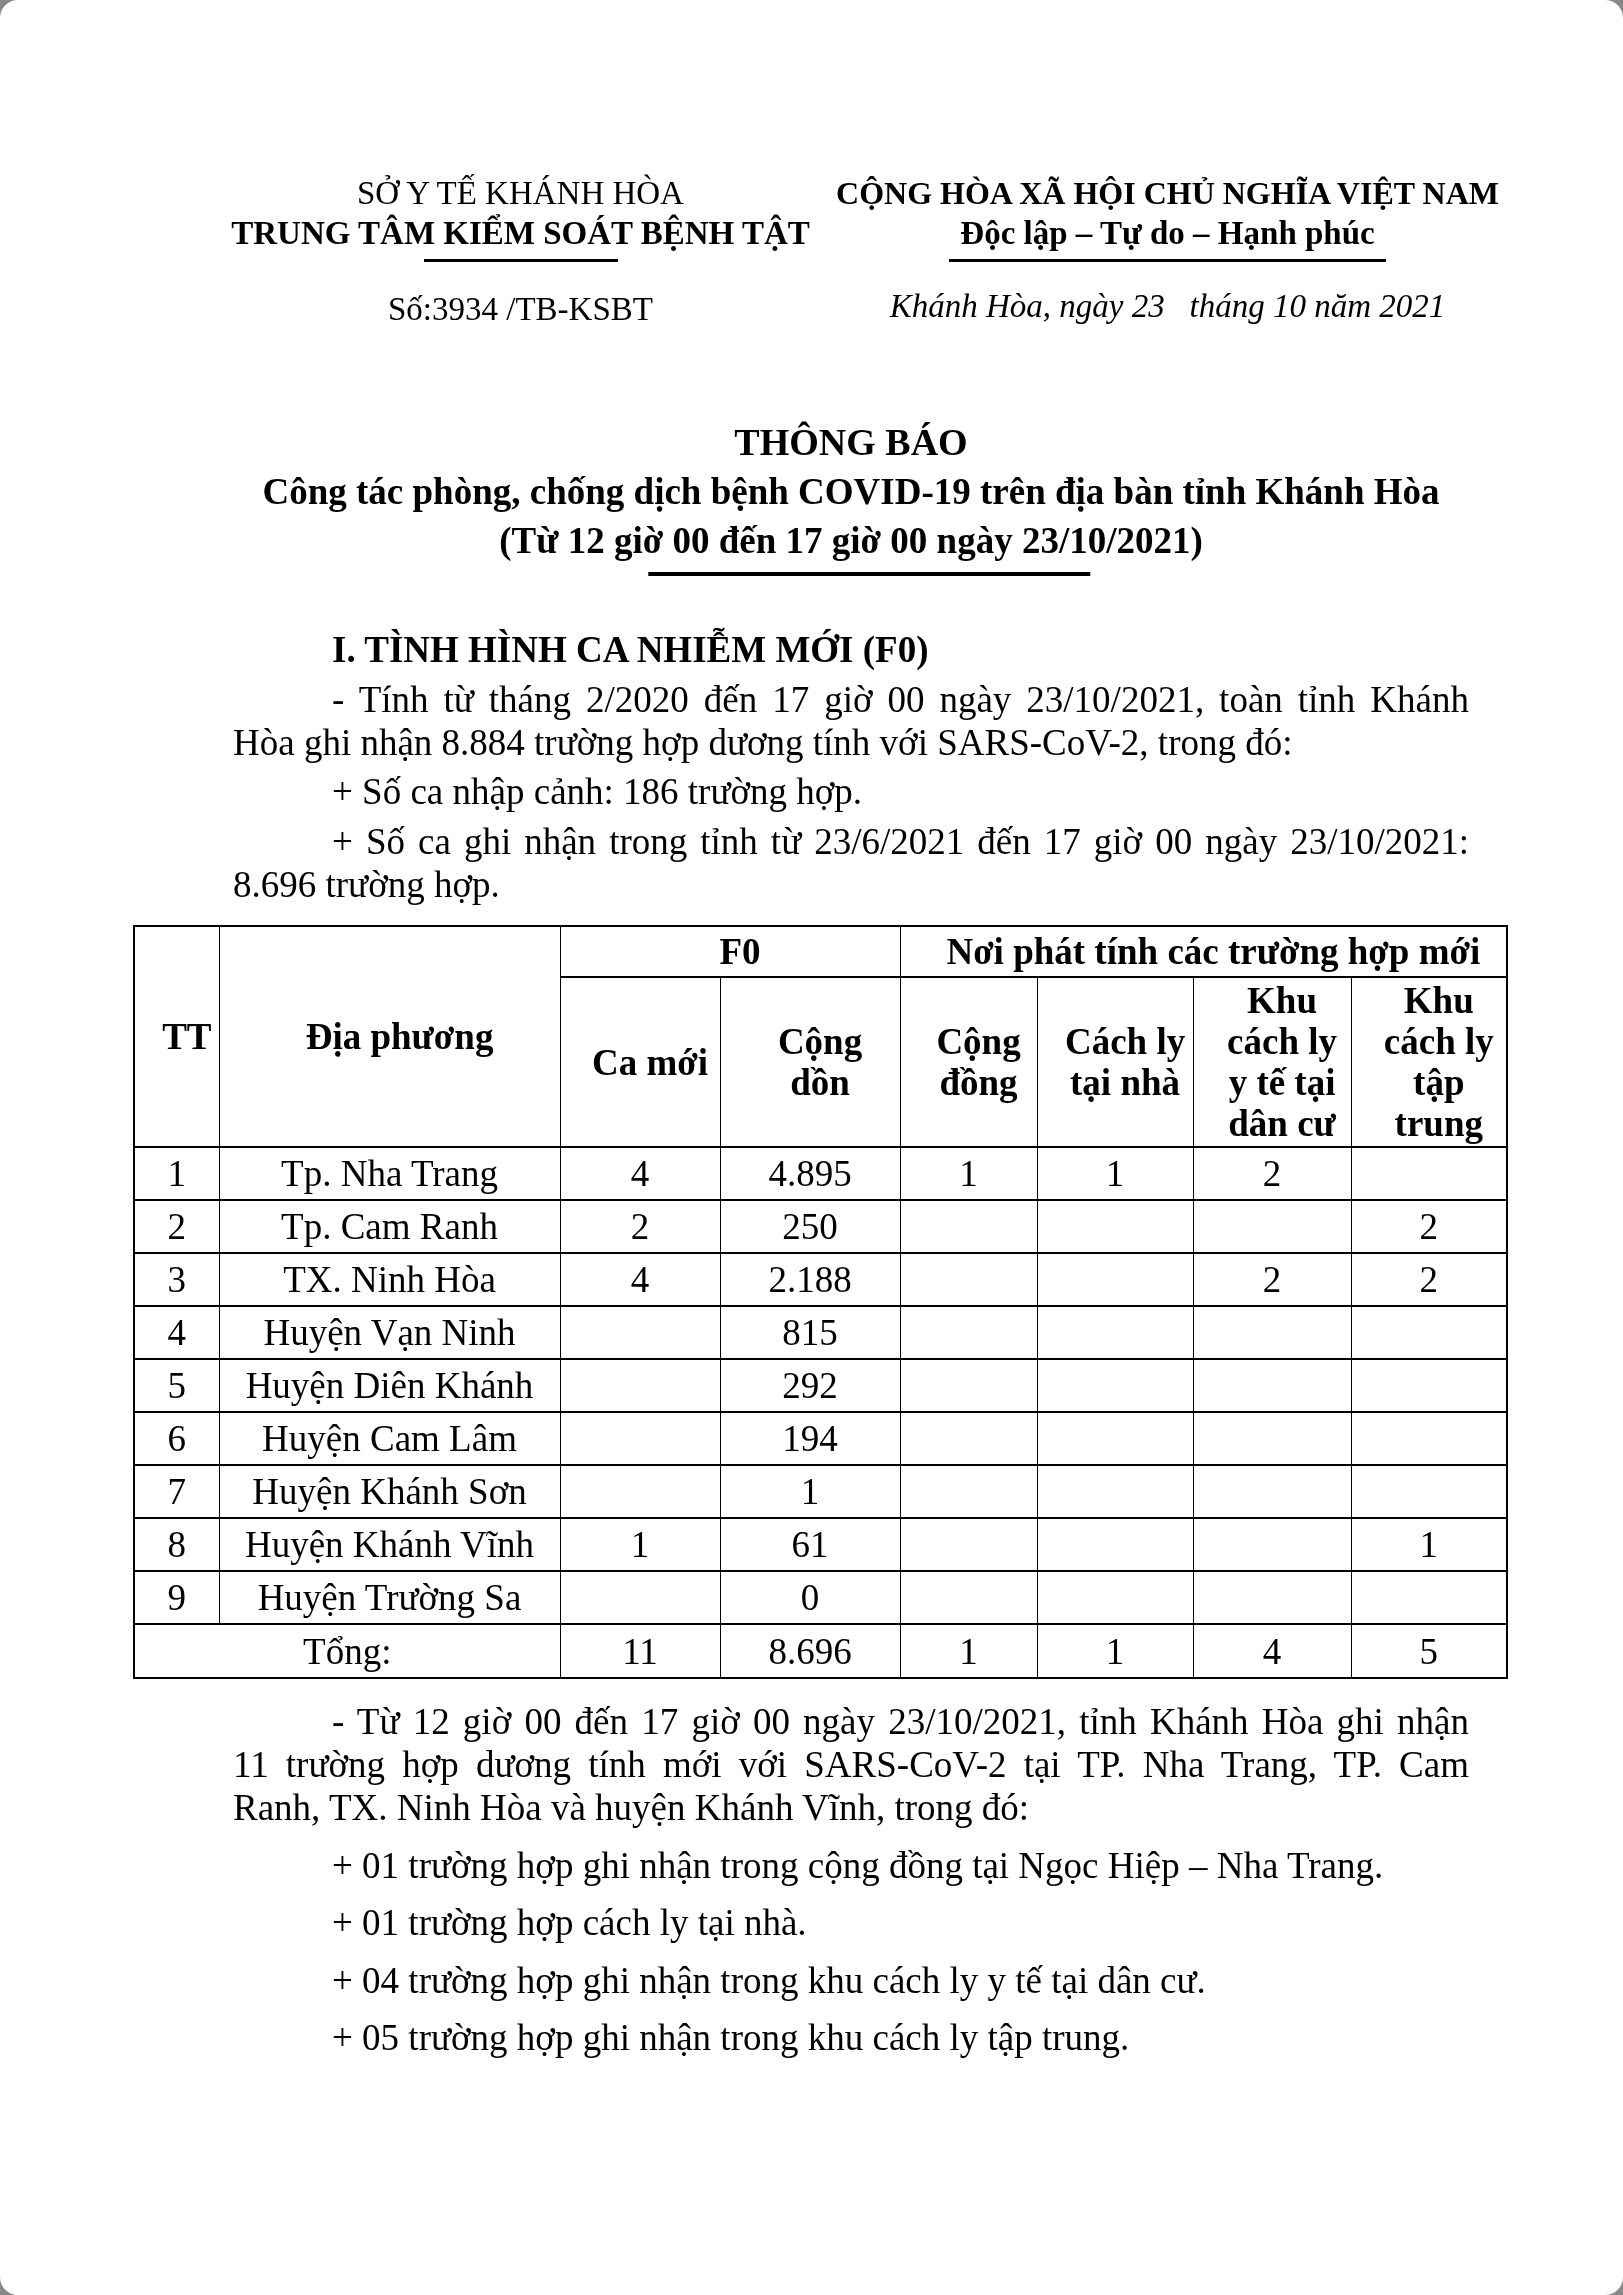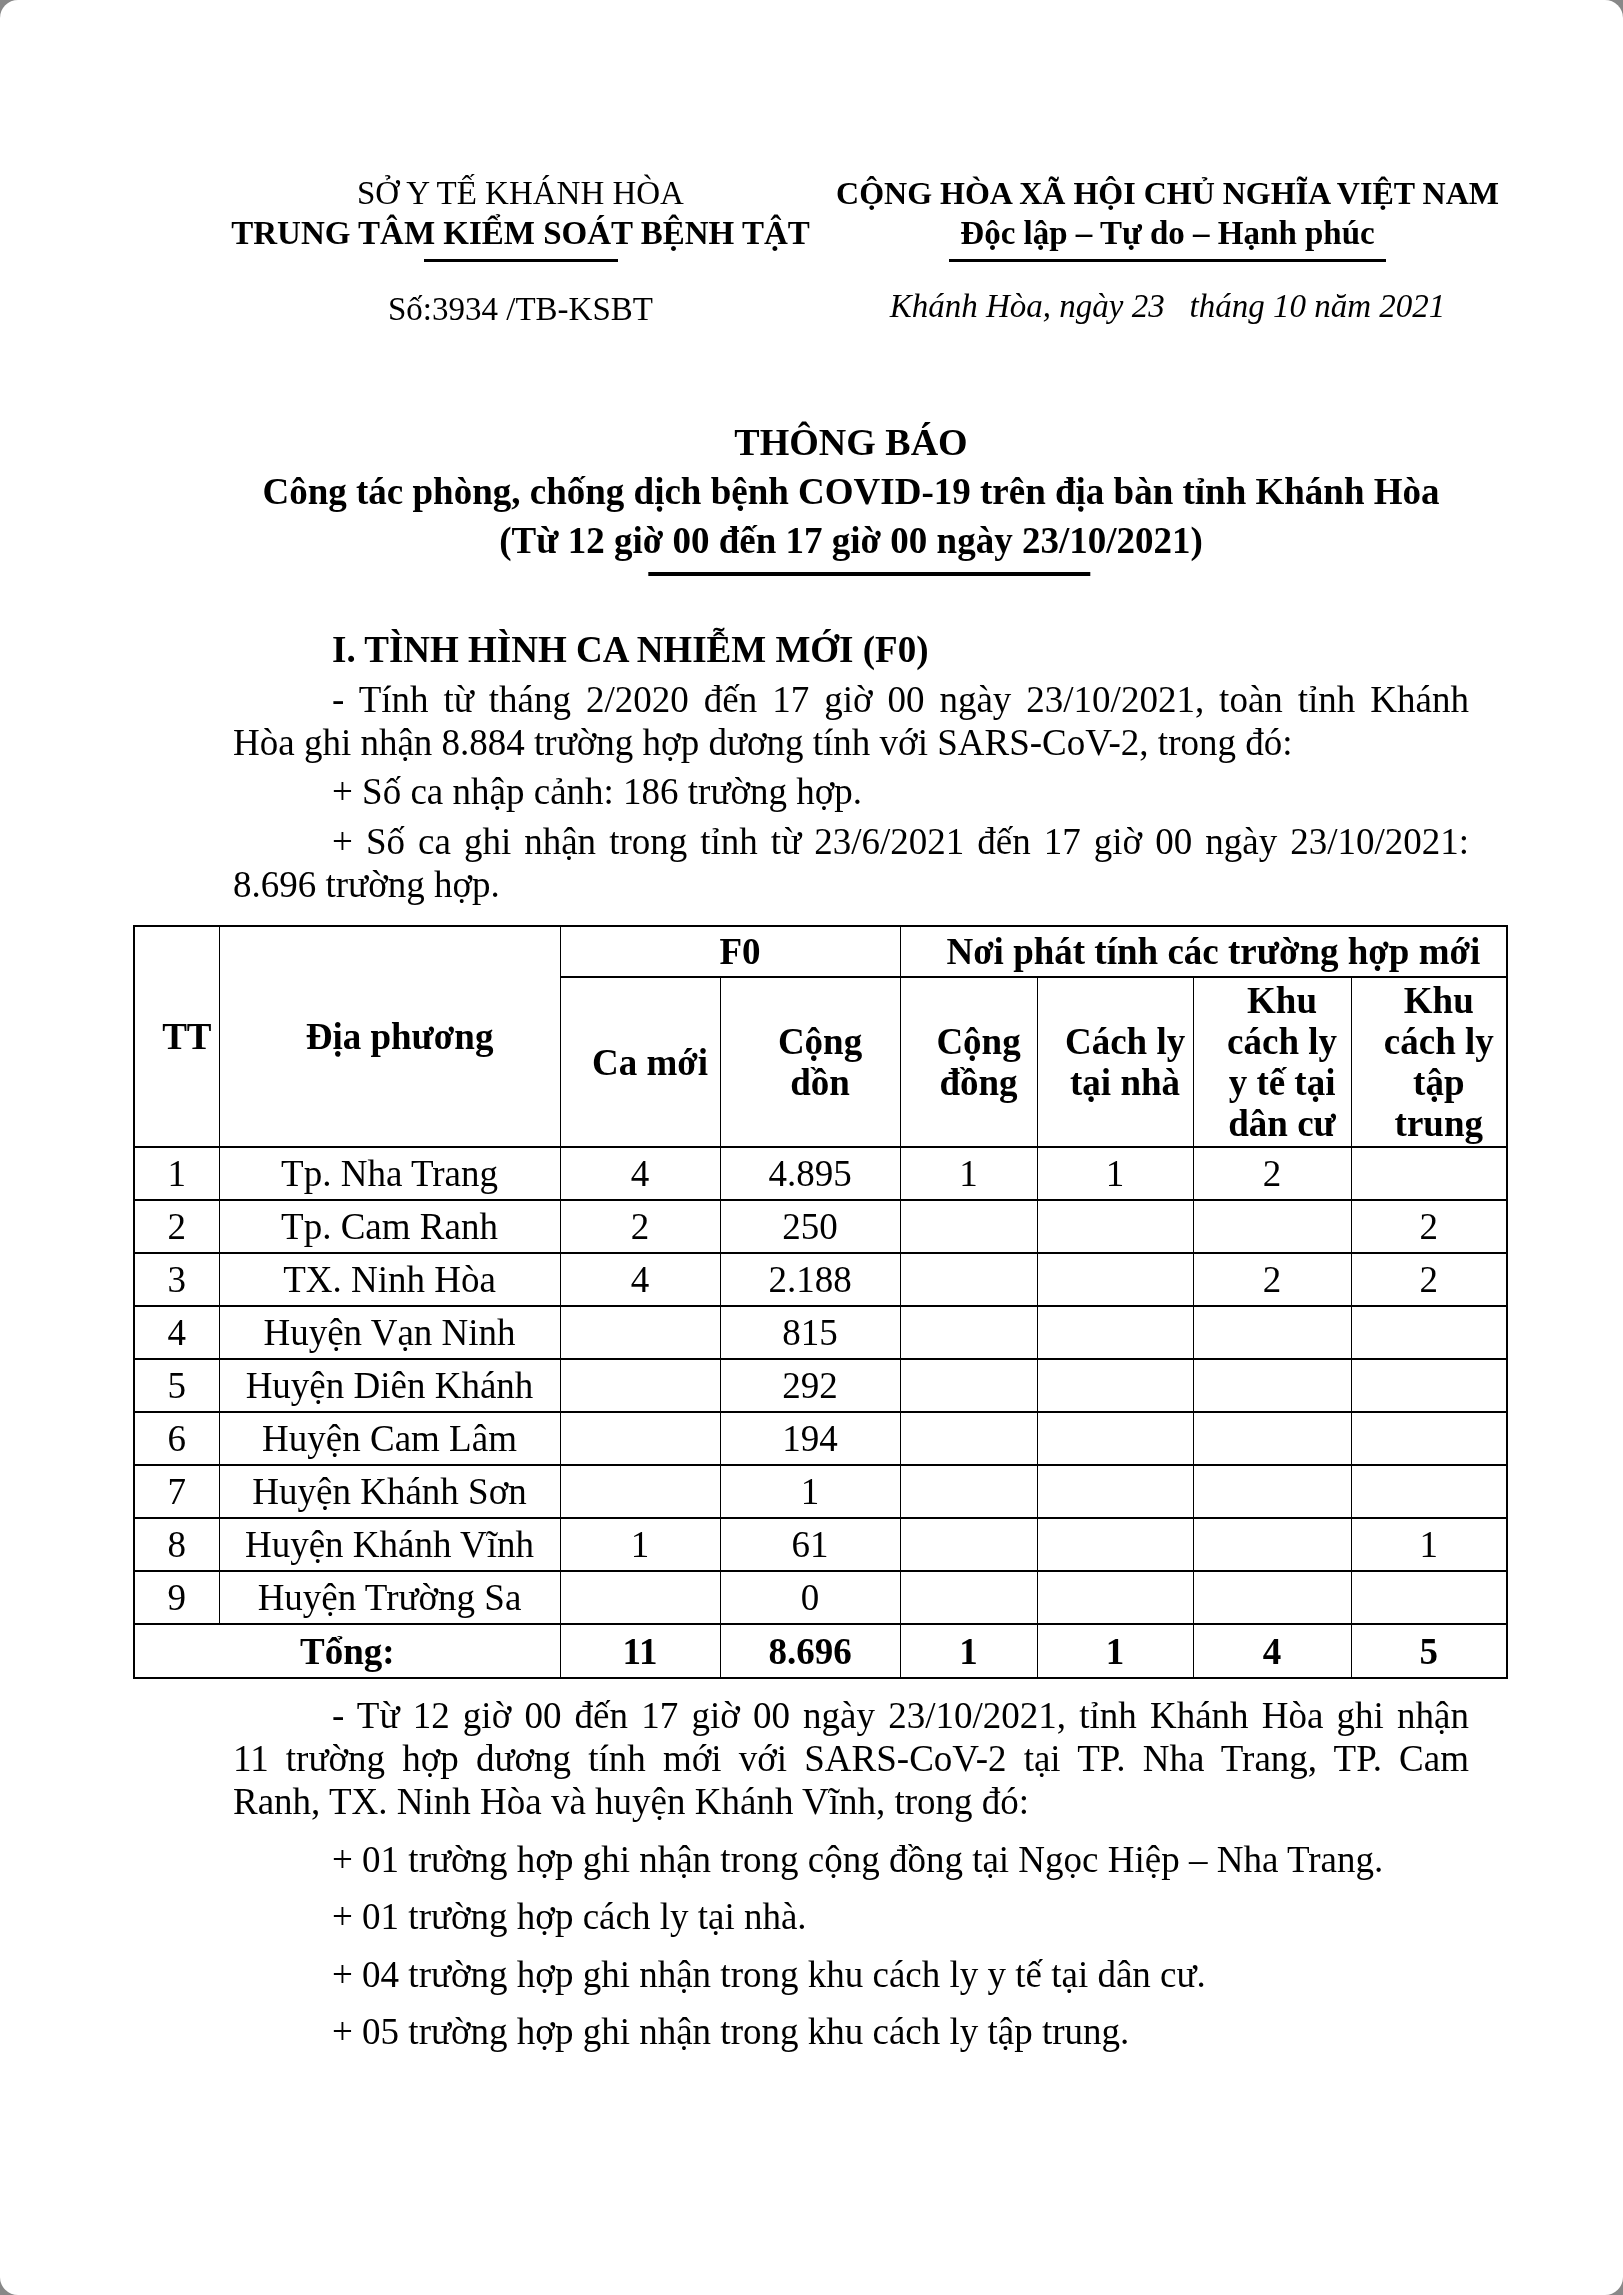--- a/index.html
+++ b/index.html
@@ -30,38 +30,38 @@
   .title-block{padding-top:419px;text-align:center;}
   .t1{font-size:38px;line-height:46px;font-weight:bold;}
   .t2{font-size:37px;line-height:44px;font-weight:bold;margin-top:5px;}
   .t3{font-size:37px;line-height:44px;font-weight:bold;margin-top:5.2px;}
   .title-rule{width:442px;height:3.9px;background:#000;margin:9.2px auto 0;transform:translateX(18.3px);}
   .s-heading{font-size:37px;line-height:43px;font-weight:bold;text-indent:99px;margin-top:52px;}
   .para{font-size:37px;line-height:43px;margin-top:6.5px;}
   .line{font-size:37px;line-height:43px;}
   .indent{text-indent:99px;}
   .jline{text-align:justify;text-align-last:justify;}
-  .after-table{margin-top:15px;}
+  .after-table{margin-top:21px;}
   .plus-item{font-size:37px;line-height:43px;text-indent:99px;margin-top:14.4px;}
   
   .tbl-wrap{margin-left:133px;width:1374px;margin-top:19.6px;}
   table.covid{border-collapse:collapse;table-layout:fixed;width:1374px;
     border-top:2.6px solid #000;border-bottom:2.6px solid #000;
     border-left:2px solid #000;border-right:2px solid #000;}
   table.covid th,table.covid td{
     border:solid #000;border-width:2.6px 1.3px;
     vertical-align:middle;text-align:center;
     padding:0 3.9px;overflow:hidden;}
   table.covid th{font-size:37px;font-weight:bold;line-height:41px;white-space:pre-line;padding-left:24px;}
   table.covid td{font-size:37px;line-height:41px;}
   tr.hrow1{height:51px;}
   tr.hrow2{height:170px;}
   tr.drow{height:53px;}
   tr.trow{height:54px;}
-  tr.trow td{font-weight:bold;}
+  tr.trow td{font-weight:normal;}
   td.loc{text-align:left;padding-left:14.4px;}
 </style>
 </head>
 <body>
 
 <div class="page">
 
   <div class="hdr-left">
     <div class="h-line1">SỞ Y TẾ KHÁNH HÒA</div>
     <div class="h-line2">TRUNG TÂM KIỂM SOÁT BỆNH TẬT</div>

